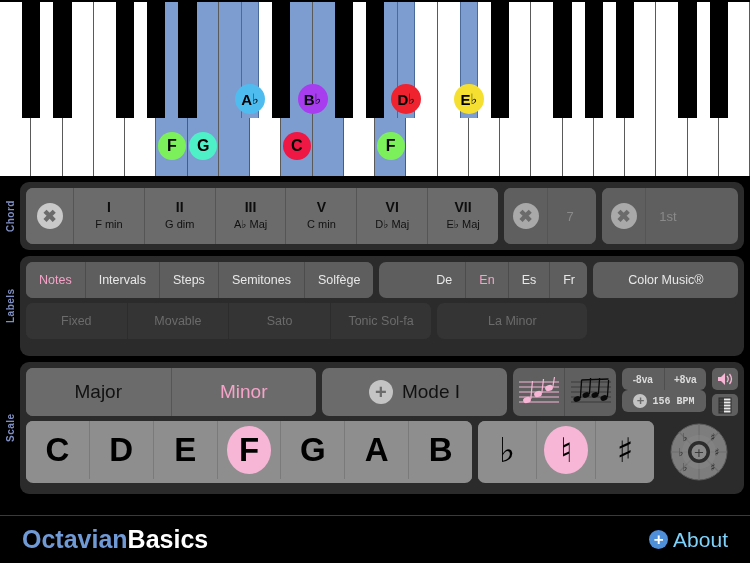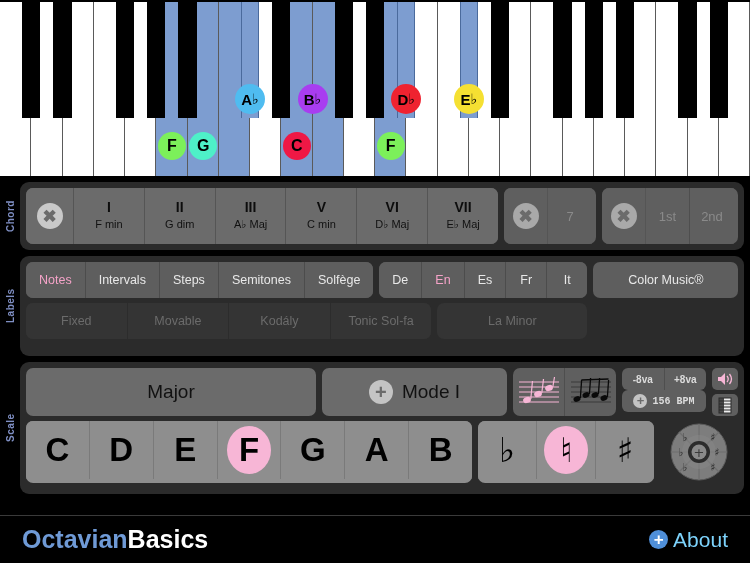--- a/index.html
+++ b/index.html
@@ -287,69 +287,69 @@
             <div class="xbadge dark">✖</div>
           </div>
           <div class="sm">7</div>
         </div>
 
         <div class="chordsmall" style="flex:0 0 136px;">
           <div class="xcell">
             <div class="xbadge dark">✖</div>
           </div>
           <div class="sm">1st</div>
-          <div class="sm">2nd</div>
         </div>
       </div>
     </div>
 
     <div class="rowwrap" id="labelsrow" style="height:100px; margin-top:6px;">
       <div class="sidelabel">Labels</div>
       <div class="panel">
         <div class="line1">
           <div class="grp" style="flex:1 1 auto;">
             <div class="gi active" style="flex:1 1 0">Notes</div>
             <div class="gi" style="flex:1 1 0">Intervals</div>
             <div class="gi" style="flex:1 1 0">Steps</div>
             <div class="gi" style="flex:1 1 0">Semitones</div>
             <div class="gi" style="flex:1 1 0">Solfège</div>
           </div>
-          <div class="grp" style="flex:0 0 208px;">
+          <div class="grp" style="flex:0 0 208px;padding-left:44px;">
             <div class="gi" style="flex:1 1 0">De</div>
             <div class="gi active" style="flex:1 1 0">En</div>
             <div class="gi" style="flex:1 1 0">Es</div>
             <div class="gi" style="flex:1 1 0">Fr</div>
             <div class="gi" style="flex:1 1 0">It</div>
           </div>
           <div class="grp" style="flex:0 0 145px;">
             <div class="gi" style="flex:1 1 0">Color Music®</div>
           </div>
         </div>
         <div class="line1">
           <div class="grp dimgrp" style="flex:1 1 auto;">
             <div class="gi" style="flex:1 1 0">Fixed</div>
             <div class="gi" style="flex:1 1 0">Movable</div>
-            <div class="gi" style="flex:1 1 0">Kodály</div>
+            <div class="gi" style="flex:1 1 0">Sato</div>
             <div class="gi" style="flex:1 1 0">Tonic Sol-fa</div>
           </div>
           <div class="grp dimgrp" style="flex:0 0 150px;">
             <div class="gi" style="flex:1 1 0">La Minor</div>
           </div>
           <div style="flex:0 0 145px;"></div>
         </div>
       </div>
     </div>
 
     <div class="rowwrap" id="scalerow" style="height:132px; margin-top:6px;text-align:right;">
       <div class="sidelabel">Scale</div>
       <div class="panel">
 
         <div class="scaleline">
           <div class="bigseg" style="flex:1 1 auto;">
             <div class="bs">Major</div>
+            <div class="bs pink">Minor</div>
           </div>
           <div class="modebtn">
             <span class="plusic">+</span>
             <span>Mode I</span>
           </div>
           <div class="staffgrp">
             <div class="staffbtn">
               <svg width="44" height="34" viewBox="0 0 44 34">
                 <g stroke="#f7b6d6" stroke-width="1.1">
                   <line x1="2" y1="7" x2="42" y2="7"></line>

